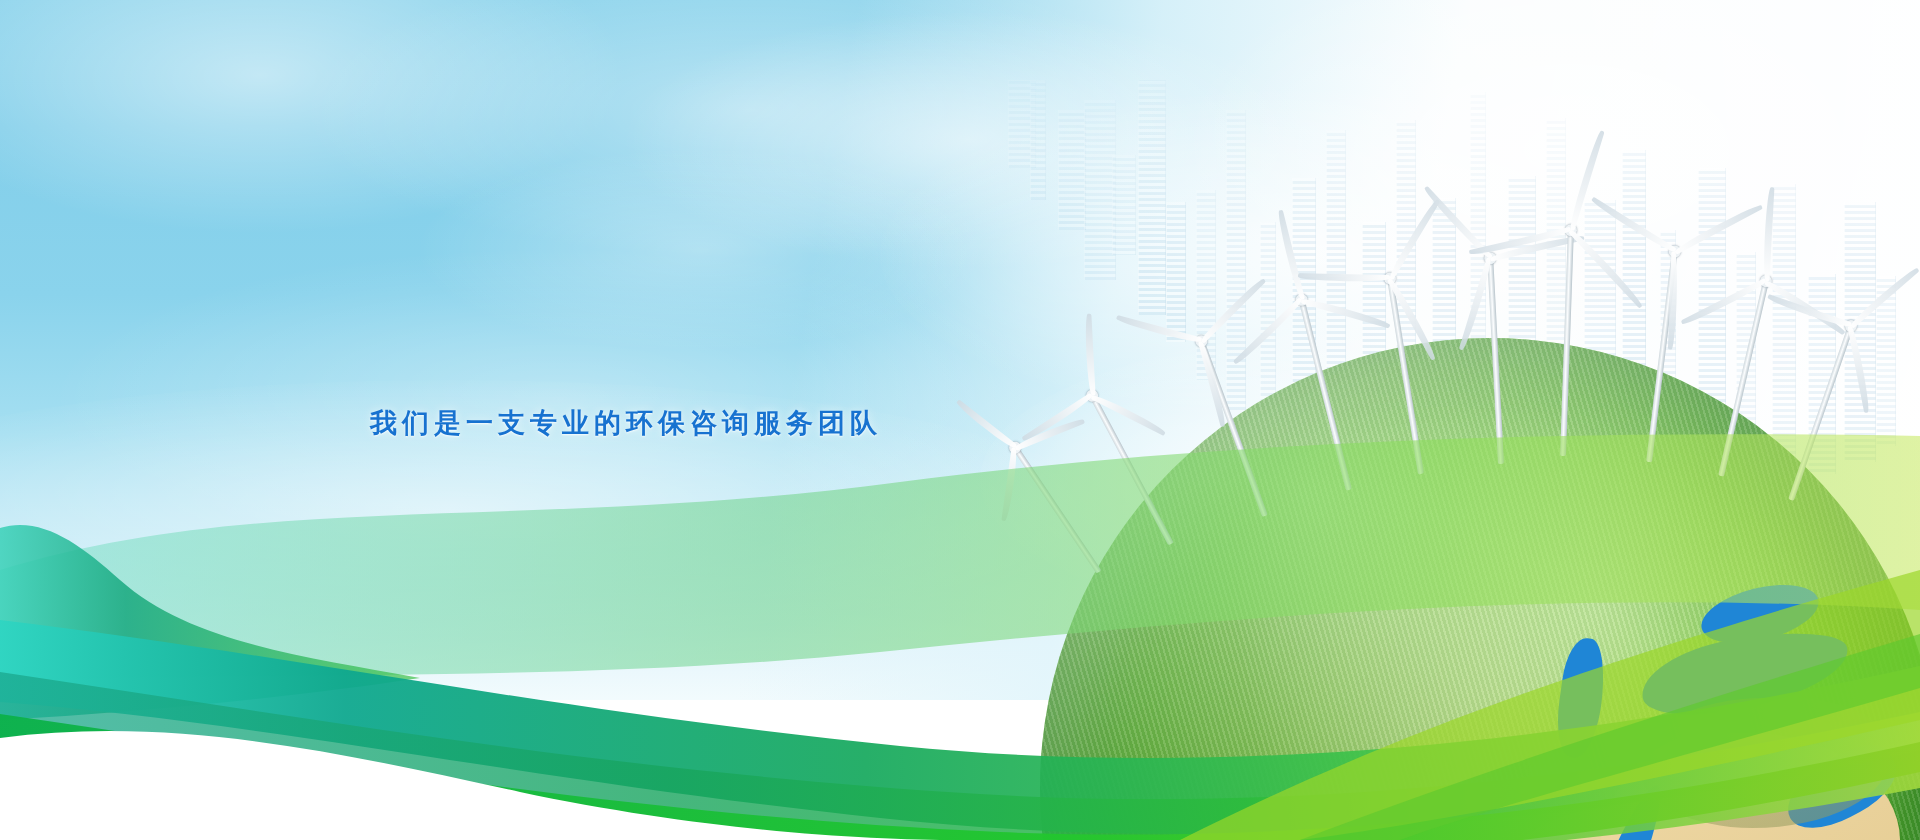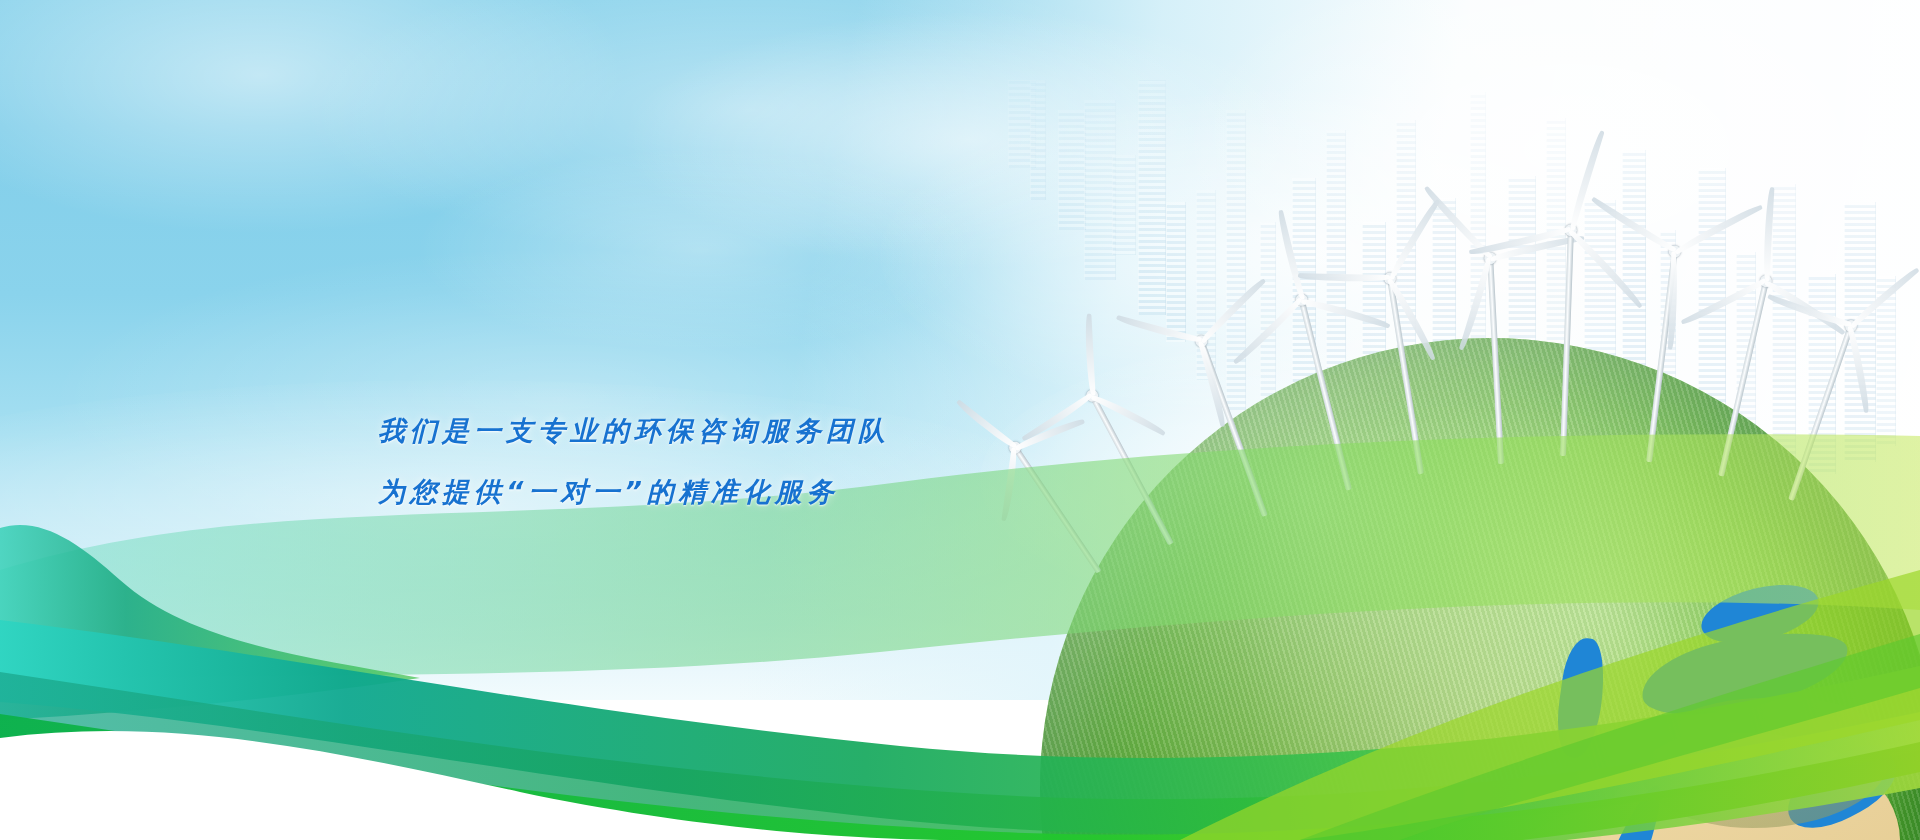--- a/index.html
+++ b/index.html
@@ -125,21 +125,21 @@
        5px 6px 2px rgba(45,70,28,.75),
        0 0 14px rgba(255,255,255,.55);
   }
   .subcopy{
     position:absolute;left:362px;top:392px;
     font-family:"DejaVu Sans","Liberation Sans",sans-serif;
     color:#1772d0;font-size:27px;font-weight:600;letter-spacing:5px;
     line-height:45px;white-space:nowrap;
     text-shadow:0 1px 2px rgba(255,255,255,.85),0 0 10px rgba(255,255,255,.6);
   }
-  .subcopy div{margin:16px;font-style:italic;}
+  .subcopy div{margin:8px;}
 </style>
 </head>
 <body>
 
 <div id="banner">
 
   <div class="sky">
     <div class="cloud c1"></div>
     <div class="cloud c2"></div>
     <div class="cloud c3"></div>
@@ -318,16 +318,15 @@
       <path d="M1300,420 C1480,352 1680,286 1920,214 L1920,268 C1700,332 1500,384 1400,420 Z" fill="#5ec92e" opacity=".65"></path>
 
       <path d="M0,318 C170,296 330,330 520,372 C700,410 860,420 960,420 L0,420 Z" fill="#ffffff"></path>
       <path d="M960,420 C1120,418 1260,400 1420,366 L1920,262 L1920,420 Z" fill="#ffffff" opacity=".0"></path>
     </svg>
   </div>
 
 
   <div class="subcopy">
     <div>我们是一支专业的环保咨询服务团队</div>
-    <div>为您提供“一对一”的精准化服务</div>
   </div>
 
 </div>
 
 </body></html>

